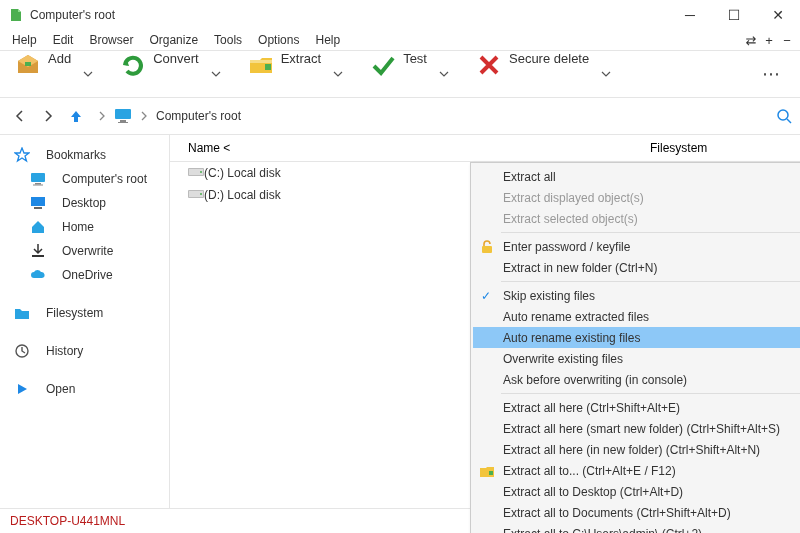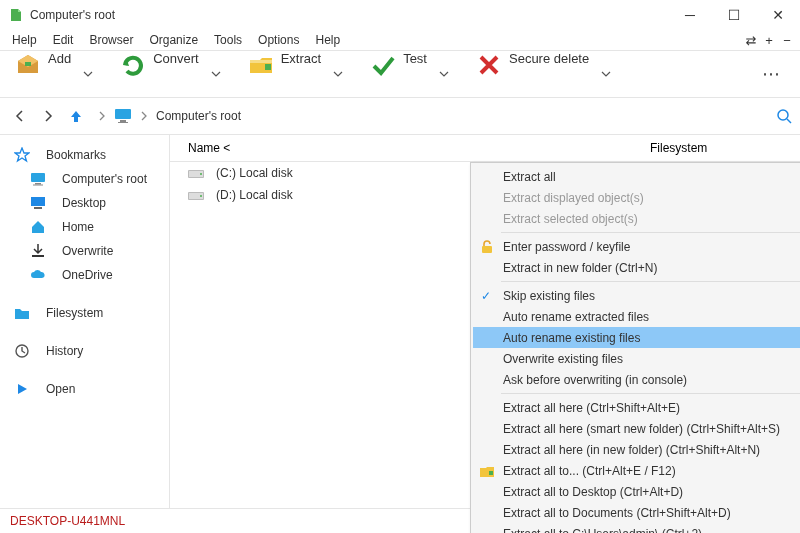--- a/index.html
+++ b/index.html
@@ -30,21 +30,21 @@
 .sidebar{width:170px;border-right:1px solid #e5e5e5;padding:8px 0;box-sizing:border-box;overflow:auto}
 .sbitem{display:flex;align-items:center;padding:4px 8px 4px 14px;gap:16px;cursor:default}
 .sbitem.child{padding-left:30px}
 .sbicon{width:16px;height:16px;display:flex;align-items:center;justify-content:center}
 .main{flex:1;position:relative;display:flex}
 .colhdr{height:26px;display:flex;align-items:center;border-bottom:1px solid #e5e5e5;font-size:12px;color:#000000}
 .colhdr .h1{width:480px;padding-left:18px;box-sizing:border-box}
 .colhdr .h2{flex:1}
 .rows{position:relative}
 .row{display:flex;align-items:center;height:22px}
-.row .c1{width:480px;padding-left:18px;display:flex;align-items:flex-end;gap:12px;box-sizing:border-box}
+.row .c1{width:480px;padding-left:18px;display:flex;align-items:flex-start;gap:0;box-sizing:border-box}
 .row .c2{flex:1}
 .diskicon{width:16px;height:12px}
 .dropdown{position:absolute;top:0;left:300px;width:360px;background:#f5f5f5;border:1px solid #ccc;box-shadow:2px 2px 4px rgba(0,0,0,0.2);padding:3px 2px;z-index:100}
 .dd-item{height:21px;display:flex;align-items:center;padding-left:30px;position:relative;font-size:12px;cursor:default}
 .dd-item.disabled{color:#999}
 .dd-item.checked::before{content:"✓";position:absolute;left:8px;color:#1e88e5;font-size:12px}
 .dd-item.highlighted{background:#8dc8f7}
 .dd-item .dd-icon{position:absolute;left:6px;width:16px;height:16px}
 .dd-sep{height:1px;background:#ddd;margin:3px 2px 3px 28px}
 .statusbar{height:24px;border-top:1px solid #e5e5e5;display:flex;align-items:center;padding:0 10px;color:#b91c1c;font-size:12px}

